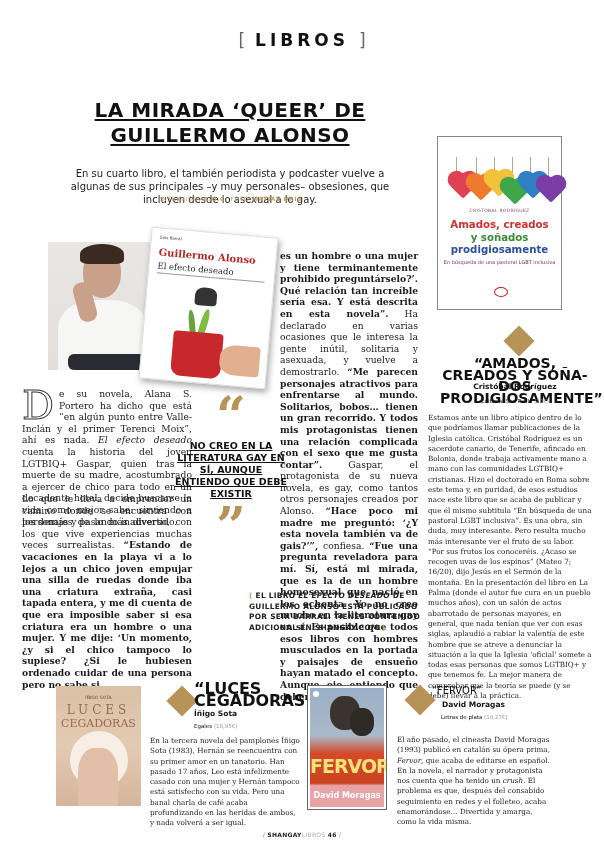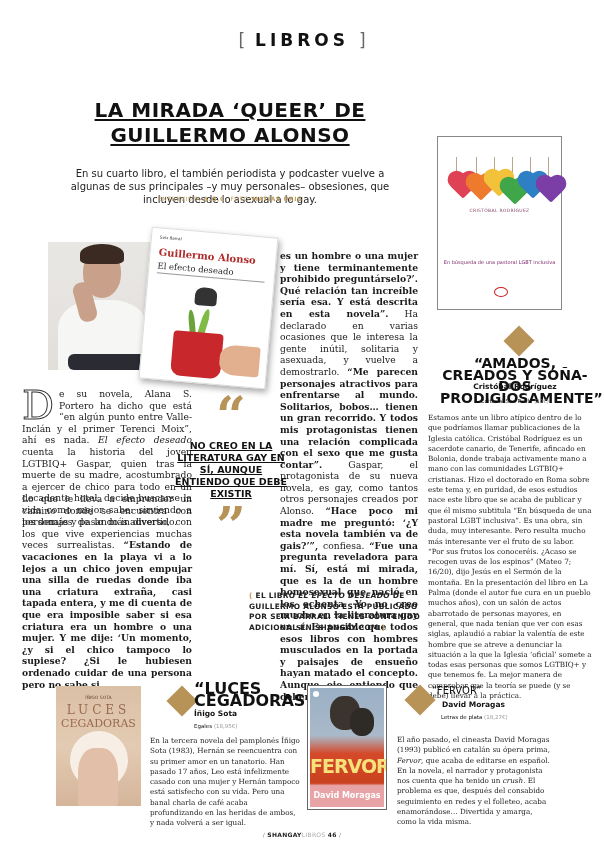--- a/index.html
+++ b/index.html
@@ -153,20 +153,25 @@
       <div class="string" style="left:88px"></div>
       <div class="string" style="left:106px"></div>
     <div class="heart" style="left:12px;top:20px;background:#e04255"></div>
     <div class="heart" style="left:30px;top:22px;background:#ee7a2e"></div>
     <div class="heart" style="left:48px;top:18px;background:#f2c23a"></div>
     <div class="heart" style="left:64px;top:26px;background:#3fa64a"></div>
     <div class="heart" style="left:82px;top:20px;background:#2f7fc4"></div>
     <div class="heart" style="left:100px;top:24px;background:#7a3ea6"></div>
   </div>
   <div class="ba">CRISTÓBAL RODRÍGUEZ</div>
+  <div class="bt">
+    <div style="color:#d2302c">Amados, creados</div>
+    <div style="color:#3a8a3a">y soñados</div>
+    <div style="color:#2b4f9c">prodigiosamente</div>
+  </div>
   <div class="bs">En búsqueda de una pastoral LGBT inclusiva</div>
   <div class="logo"></div>
 </div>
 
 <div class="abs diamond d1"></div>
 <div class="abs rt-title">“AMADOS, CREADOS Y SOÑA-DOS PRODIGIOSAMENTE”</div>
 <div class="abs rt-author">Cristóbal Rodríguez</div>
 <div class="abs rt-pub"><span>Editorial San Pablo</span> <span class="price">(20€)</span></div>
 <div class="abs rt-body">Estamos ante un libro atípico dentro de lo que podríamos llamar publicaciones de la Iglesia católica. Cristóbal Rodríguez es un sacerdote canario, de Tenerife, afincado en Bolonia, donde trabaja activamente mano a mano con las comunidades LGTBIQ+ cristianas. Hizo el doctorado en Roma sobre este tema y, en puridad, de esos estudios nace este libro que se acaba de publicar y que él mismo subtitula “En búsqueda de una pastoral LGBT inclusiva”. Es una obra, sin duda, muy interesante. Pero resulta mucho más interesante ver el fruto de su labor. “Por sus frutos los conoceréis. ¿Acaso se recogen uvas de los espinos” (Mateo 7; 16/20), dijo Jesús en el Sermón de la montaña. En la presentación del libro en La Palma (donde el autor fue cura en un pueblo muchos años), con un salón de actos abarrotado de personas mayores, en general, que nada tenían que ver con esas siglas, aplaudió a rabiar la valentía de este hombre que se atreve a denunciar la situación a la que la Iglesia ‘oficial’ somete a todas esas personas que somos LGTBIQ+ y que tenemos fe. La mejor manera de comprobar que la teoría se puede (y se debe) llevar a la práctica.</div>
 

